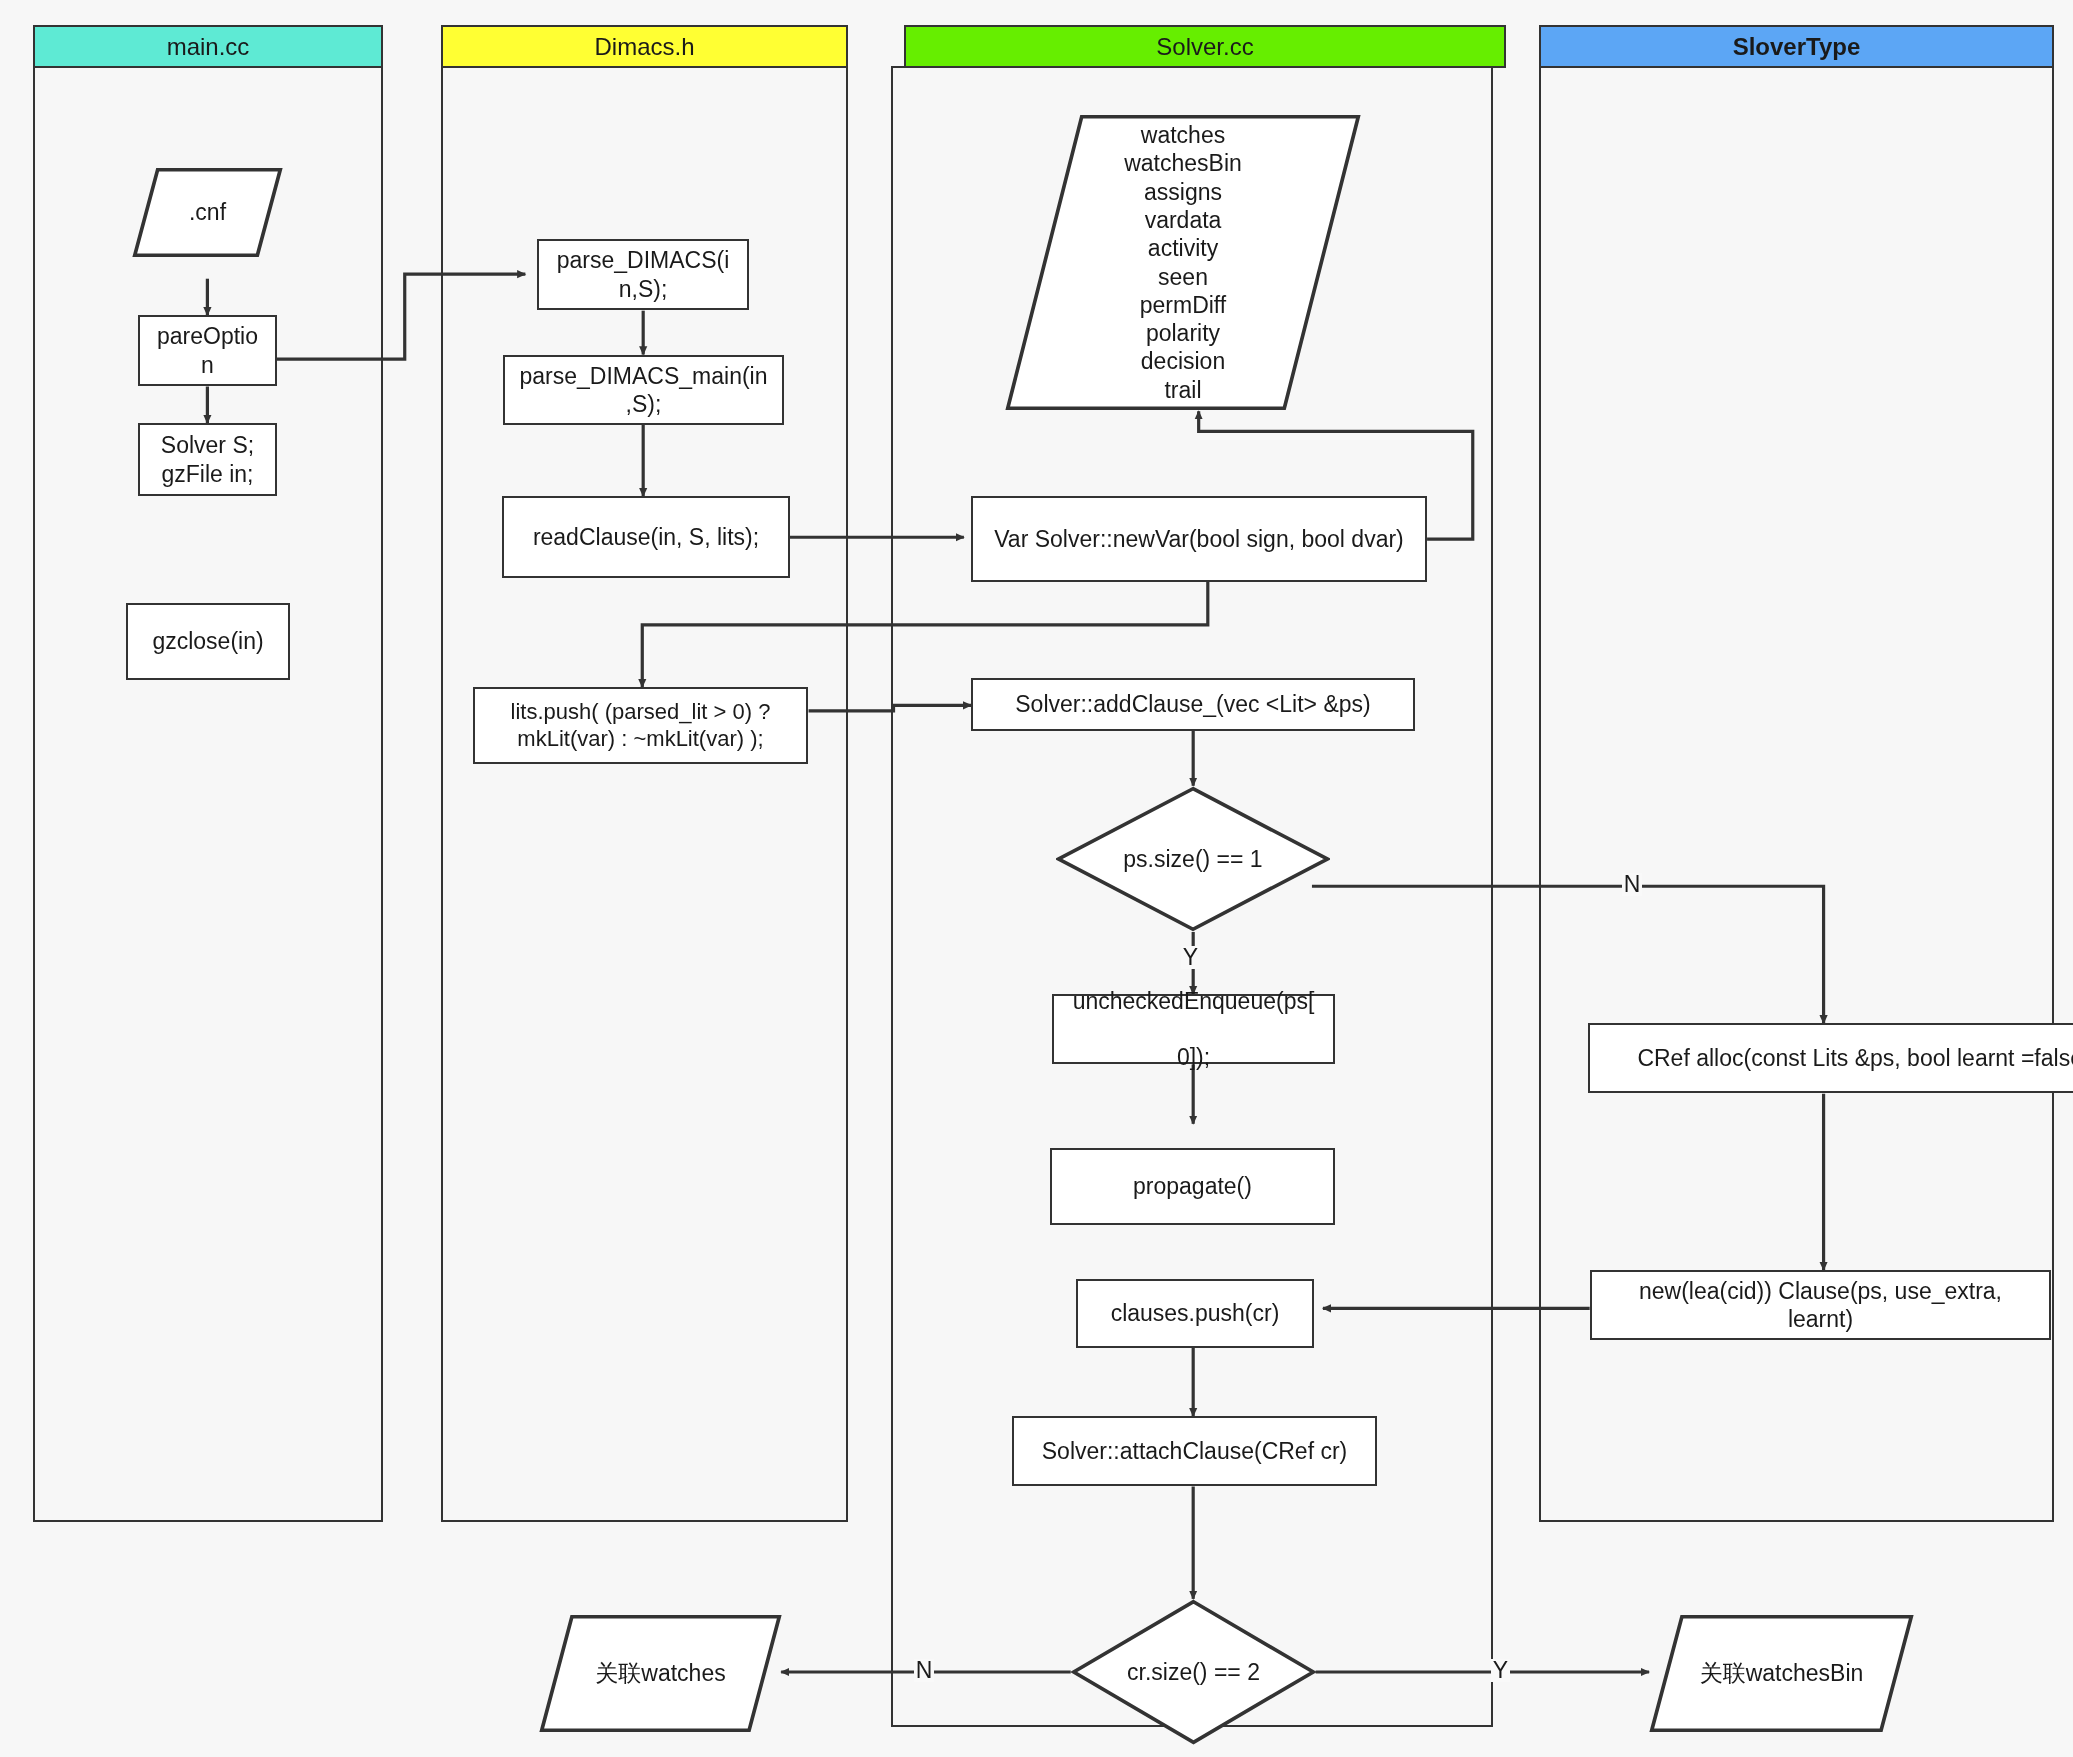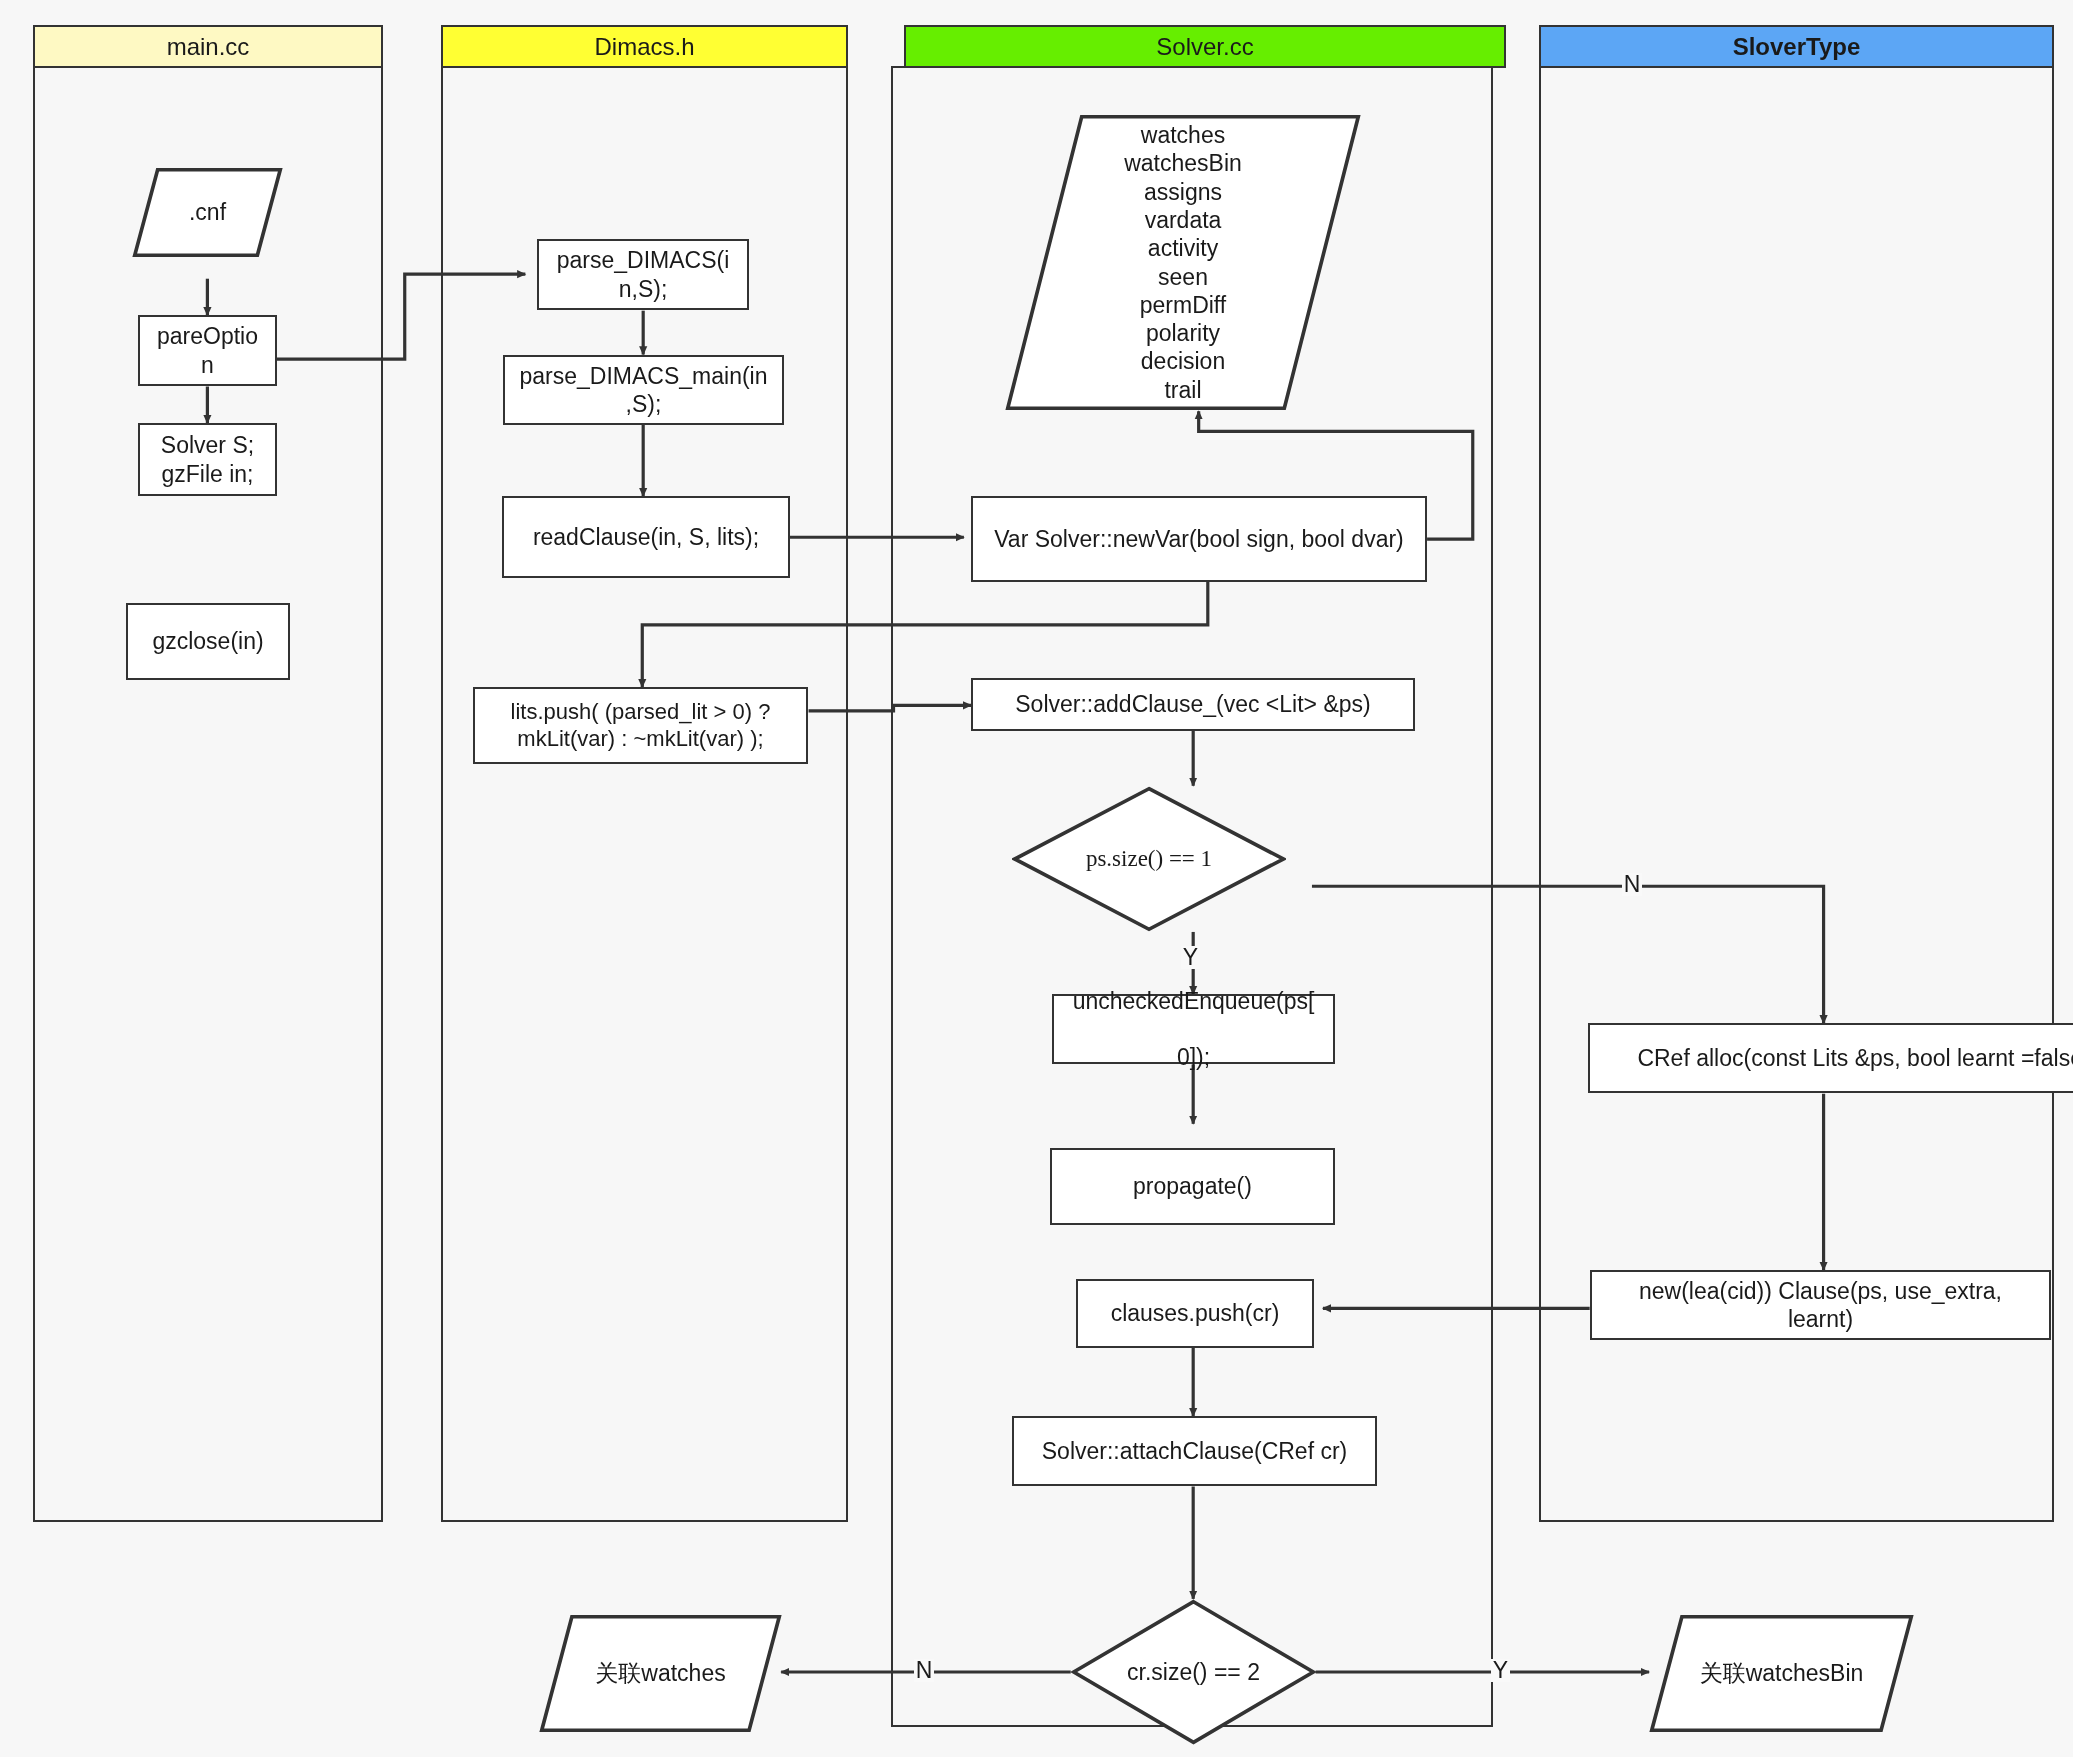--- a/index.html
+++ b/index.html
@@ -80,21 +80,21 @@
 
       <path d="M1306,1627 L1306,1750" marker-end="url(#ah)"></path>
 
       <path d="M1172,1830 L855,1830" marker-end="url(#ah)"></path>
 
       <path d="M1440,1830 L1805,1830" marker-end="url(#ah)"></path>
     </g>
   </svg>
 
   <div class="lane" style="left:33px;top:66px;width:350px;height:1456px;"></div>
-  <div class="lane-head" style="left:33px;top:25px;width:350px;height:43px;background:#fef9c3;">
+  <div class="lane-head" style="left:33px;top:25px;width:350px;height:43px;background:#5eead4;">
     <span>main.cc</span>
   </div>
 
   <div class="lane" style="left:441px;top:66px;width:407px;height:1456px;"></div>
   <div class="lane-head" style="left:441px;top:25px;width:407px;height:43px;background:#FFFF33;">
     <span>Dimacs.h</span>
   </div>
 
   <div class="lane" style="left:891px;top:66px;width:602px;height:1661px;"></div>
   <div class="lane-head" style="left:904px;top:25px;width:602px;height:43px;background:#66EE00;">
@@ -163,21 +163,21 @@
   </div>
 
   <div class="node" style="left:971px;top:496px;width:456px;height:86px;">
     <span>Var Solver::newVar(bool sign, bool dvar)</span>
   </div>
 
   <div class="node" style="left:971px;top:678px;width:444px;height:53px;">
     <span>Solver::addClause_(vec &lt;Lit&gt; &amp;ps)</span>
   </div>
 
-  <div class="diamond" style="left:1012px;top:786px;width:274px;height:146px;font-family:Liberation Serif, serif;">
+  <div class="diamond" style="left:1056px;top:786px;width:274px;height:146px;">
     <svg class="shape" viewBox="0 0 300 160" preserveAspectRatio="none" xmlns="http://www.w3.org/2000/svg">
       <polygon points="150,3 297,80 150,157 3,80" fill="#fff" stroke="#333" stroke-width="4"></polygon>
     </svg>
     <div class="dtext">ps.size() == 1</div>
   </div>
   <span class="edge-label" style="left:1181px;top:946px;">Y</span>
   <span class="edge-label" style="left:1622px;top:873px;">N</span>
 
   <div class="node" style="left:1052px;top:994px;width:283px;height:70px;flex-direction:column;gap:28px;">
     <span>uncheckedEnqueue(ps[</span>

